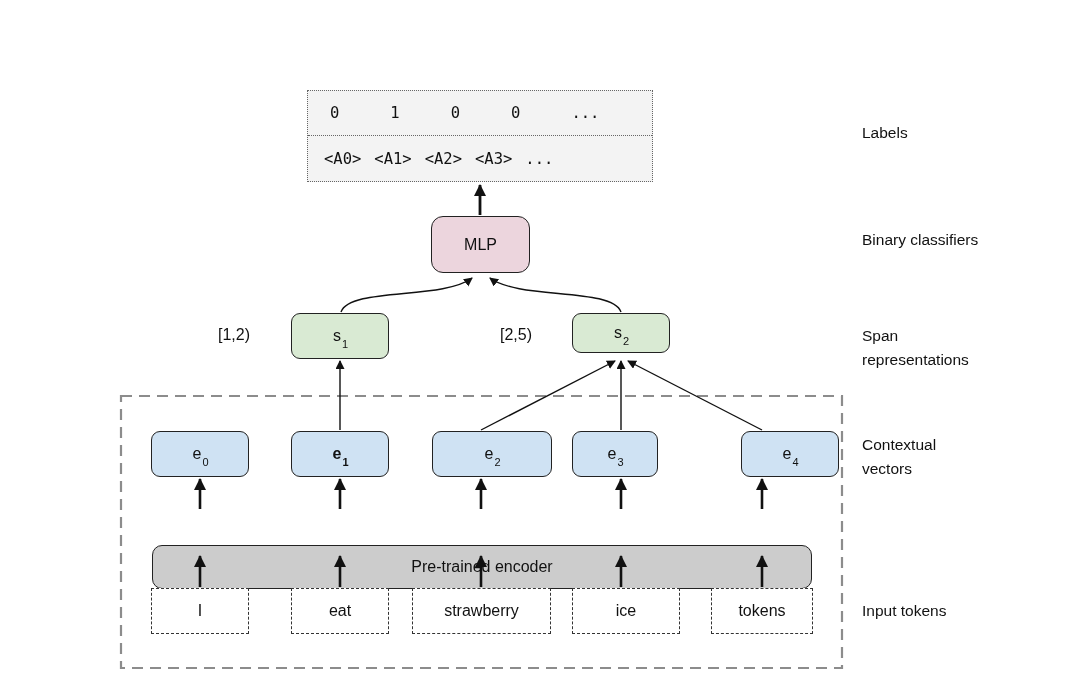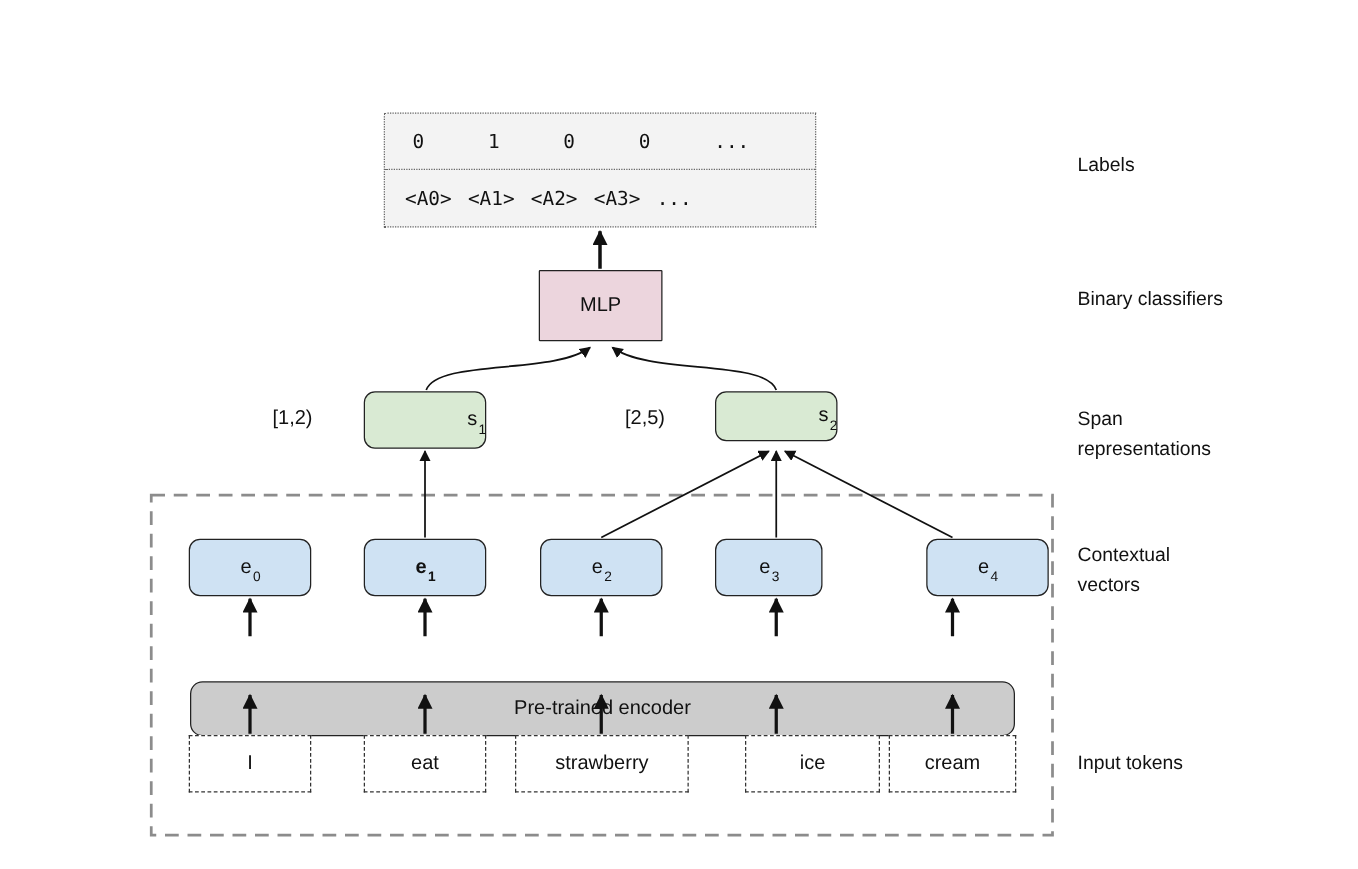--- a/index.html
+++ b/index.html
@@ -14,22 +14,22 @@
   html,body{margin:0;padding:0;background:#ffffff;}
   .canvas{
     position:relative;width:1086px;height:695px;background:#ffffff;overflow:hidden;
     font-family:"Liberation Sans",sans-serif;color:#111;
   }
   .box{
     position:absolute;box-sizing:border-box;border:1.4px solid #222;
     display:flex;align-items:center;justify-content:center;
     font-size:16px;
   }
-  .mlp{background:var(--classifier-fill);border-radius:1px;}
-  .span-box{background:var(--span-fill);border-radius:9px;justify-content:flex-end;}
+  .mlp{background:var(--classifier-fill);border-radius:12px;}
+  .span-box{background:var(--span-fill);border-radius:9px;}
   .vec-box{background:var(--vector-fill);border-radius:9px;}
   .encoder{background:var(--encoder-fill);border-radius:10px;}
   .token-box{background:#ffffff;border:1.3px dashed #333;border-radius:0;}
   sub.idx{font-size:11px;line-height:0;position:relative;top:3px;left:1px;}
   .labels-box{
     position:absolute;left:307px;top:90px;width:346px;height:92px;box-sizing:border-box;
     background:var(--labels-box-fill);border:1.5px dotted #666;
     font-family:"DejaVu Sans Mono",monospace;font-size:15.5px;
   }
   .labels-row{
@@ -77,21 +77,21 @@
   <div class="box span-box" style="left:572px;top:313px;width:98px;height:40px;">
     <span><span>s</span><sub class="idx">2</sub></span>
   </div>
 
   <div class="box vec-box" style="left:151px;top:431px;width:98px;height:46px;">
     <span><span>e</span><sub class="idx">0</sub></span>
   </div>
   <div class="box vec-box" style="left:291px;top:431px;width:98px;height:46px;font-weight:bold;">
     <span><span>e</span><sub class="idx">1</sub></span>
   </div>
-  <div class="box vec-box" style="left:432px;top:431px;width:98px;height:46px;">
+  <div class="box vec-box" style="left:432px;top:431px;width:120px;height:46px;">
     <span><span>e</span><sub class="idx">2</sub></span>
   </div>
   <div class="box vec-box" style="left:572px;top:431px;width:86px;height:46px;">
     <span><span>e</span><sub class="idx">3</sub></span>
   </div>
   <div class="box vec-box" style="left:713px;top:431px;width:98px;height:46px;margin-left:28px;">
     <span><span>e</span><sub class="idx">4</sub></span>
   </div>
 
   <div class="box encoder" style="left:152px;top:510px;width:660px;height:44px;margin-top:35px;">
@@ -100,25 +100,25 @@
 
   <div class="box token-box" style="left:151px;top:588px;width:98px;height:46px;">
     <span>I</span>
   </div>
   <div class="box token-box" style="left:291px;top:588px;width:98px;height:46px;">
     <span>eat</span>
   </div>
   <div class="box token-box" style="left:412px;top:588px;width:139px;height:46px;">
     <span>strawberry</span>
   </div>
-  <div class="box token-box" style="left:596px;top:588px;width:108px;height:46px;">
+  <div class="box token-box" style="left:572px;top:588px;width:108px;height:46px;">
     <span>ice</span>
   </div>
   <div class="box token-box" style="left:711px;top:588px;width:102px;height:46px;">
-    <span>cream</span>
+    <span>tokens</span>
   </div>
 
   <div class="side-label" style="top:121px;">
     <span>Labels</span>
       <span></span>
   </div>
   <div class="side-label" style="top:228px;">
     <span>Binary classifiers</span>
       <span></span>
   </div>

